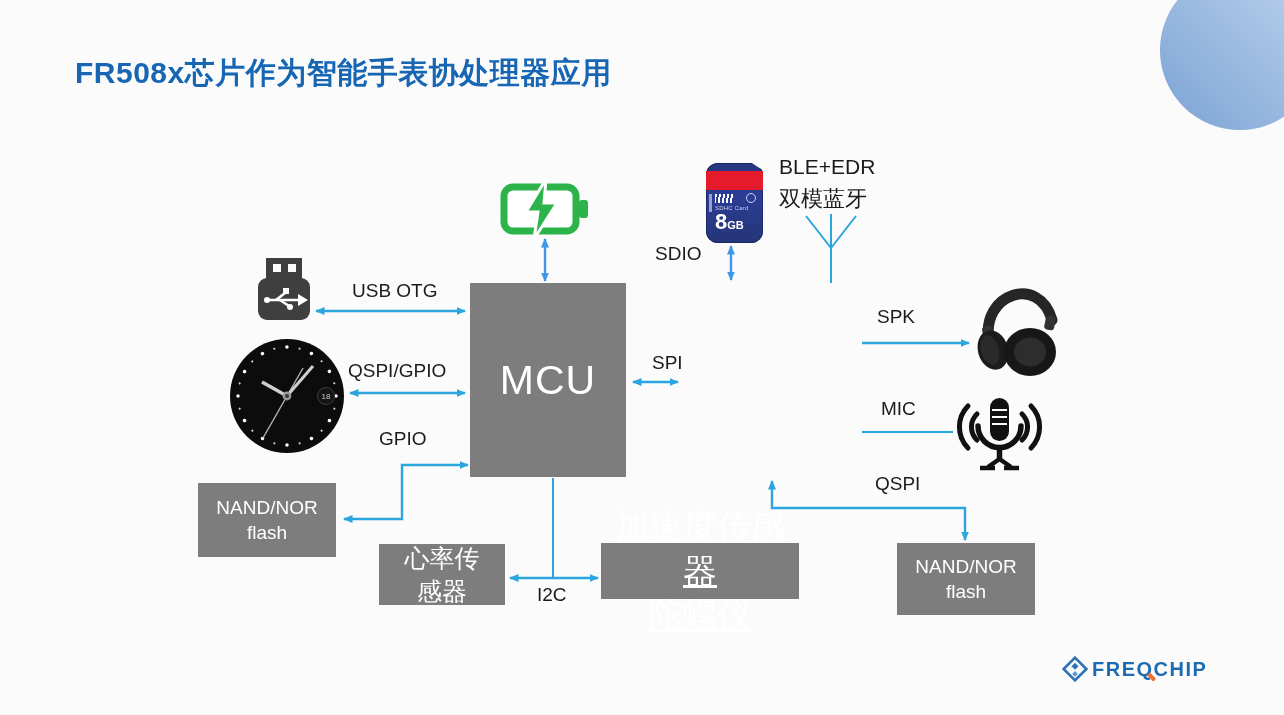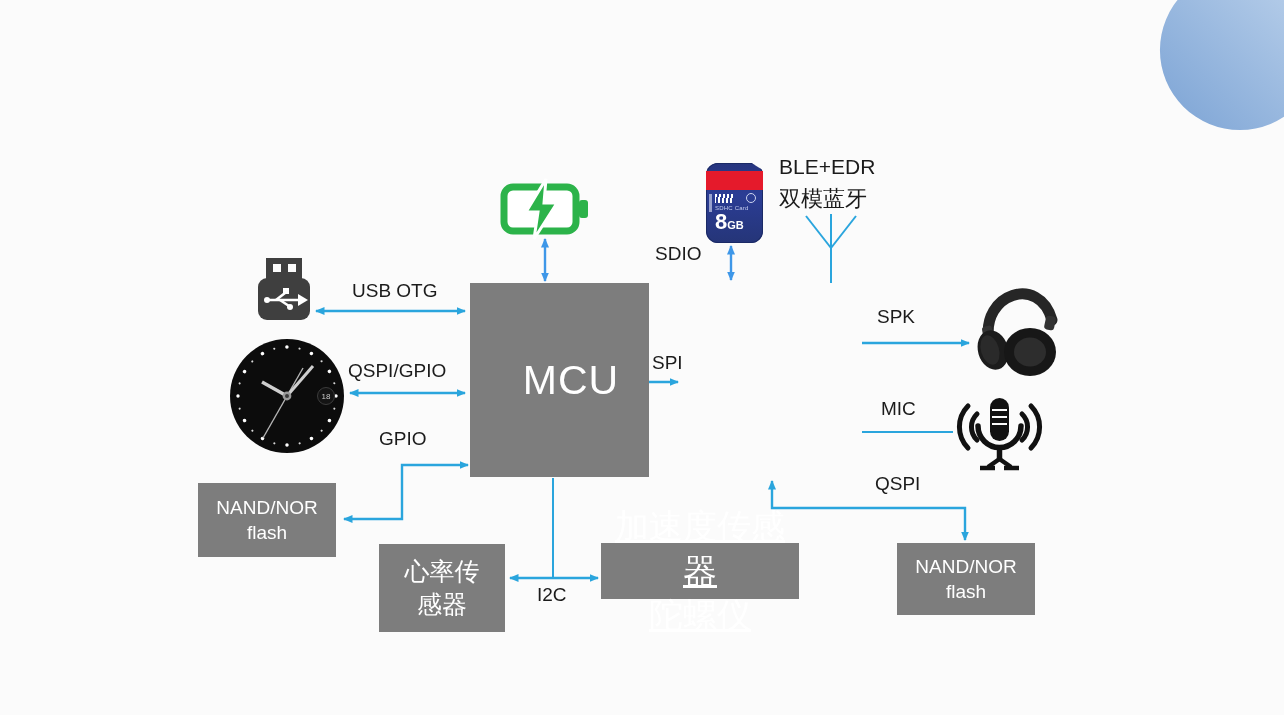--- a/index.html
+++ b/index.html
@@ -13,27 +13,27 @@
   .abs{position:absolute;}
   #title{
     left:75px;top:53px;font-size:30px;font-weight:bold;color:#1766b4;
     letter-spacing:0.5px;white-space:nowrap;
   }
   .block{
     position:absolute;display:flex;flex-direction:column;align-items:center;justify-content:center;
     color:#ffffff;text-align:center;line-height:1.32;
   }
   .gray{background:#7d7d7d;}
-  #mcu-block{left:470px;top:283px;width:156px;height:194px;font-size:41px;font-weight:400;letter-spacing:1px;padding-left:23px;}
+  #mcu-block{left:470px;top:283px;width:156px;height:194px;font-size:41px;font-weight:400;letter-spacing:1px;}
   #fr508x-block{left:683px;top:283px;width:179px;height:194px;
     background:linear-gradient(180deg,#1e3099 0%,#21409f 30%,#2a51c2 100%);
     font-size:37px;font-weight:400;}
   #flash-left-block{left:198px;top:483px;width:138px;height:74px;font-size:19px;}
   #flash-right-block{left:897px;top:543px;width:138px;height:72px;font-size:19px;}
-  #heart-rate-block{left:379px;top:544px;width:126px;height:88px;font-size:25px;}
+  #heart-rate-block{left:379px;top:544px;width:126px;height:61px;font-size:25px;}
   #accel-block{left:601px;top:543px;width:198px;height:56px;font-size:34px;text-decoration:underline;}
   .bus-label{position:absolute;font-size:19px;color:#1b1b1b;white-space:nowrap;}
   #lbl-usb-otg{left:352px;top:280px;}
   #lbl-qspi-mipi{left:348px;top:360px;}
   #lbl-gpio{left:379px;top:428px;}
   #lbl-sdio{left:655px;top:243px;}
   #lbl-spi{left:652px;top:352px;}
   #lbl-ble1{left:779px;top:155px;font-size:21px;text-align:right;}
   #lbl-ble2{left:779px;top:184px;font-size:22px;}
   #lbl-spk{left:877px;top:306px;}
@@ -103,20 +103,21 @@
     <path d="M772,481 V508 H965 V540" stroke="#2aa5dd" stroke-width="2.4" fill="none" marker-start="url(#ah-c)" marker-end="url(#ah-c)"></path>
     <path d="M862,343 H969" stroke="#2aa5dd" stroke-width="2.4" fill="none" marker-end="url(#ah-c)"></path>
     <path d="M862,432 H953" stroke="#2aa5dd" stroke-width="2.2" fill="none"></path>
     <g stroke="#2aa5dd" stroke-width="2" fill="none">
       <path d="M831,214 V283"></path>
       <path d="M806,216 L831,248"></path>
       <path d="M856,216 L831,248"></path>
     </g>
   </svg>
 
+  <div class="abs" id="title">FR508x芯片作为智能手表协处理器应用</div>
 
   <div class="block gray" id="mcu-block">
     <span>MCU</span>
   </div>
   <div class="block gray" id="flash-left-block">
     <span>NAND/NOR</span>
     <span>flash</span>
   </div>
   <div class="block gray" id="flash-right-block">
     <span>NAND/NOR</span>
@@ -209,14 +210,28 @@
     <line x1="49.5" y1="65" x2="38" y2="73" stroke="#111111" stroke-width="4.5"></line>
     <line x1="49.5" y1="65" x2="61" y2="73" stroke="#111111" stroke-width="4.5"></line>
     <line x1="30" y1="74" x2="45" y2="74" stroke="#111111" stroke-width="4.5"></line>
     <line x1="54" y1="74" x2="69" y2="74" stroke="#111111" stroke-width="4.5"></line>
     <path d="M18,12 a30,30 0 0 0 0,42" stroke="#111111" stroke-width="5" fill="none" stroke-linecap="round"></path>
     <path d="M27,20 a18,18 0 0 0 0,26" stroke="#111111" stroke-width="5" fill="none" stroke-linecap="round"></path>
     <path d="M81,12 a30,30 0 0 1 0,42" stroke="#111111" stroke-width="5" fill="none" stroke-linecap="round"></path>
     <path d="M72,20 a18,18 0 0 1 0,26" stroke="#111111" stroke-width="5" fill="none" stroke-linecap="round"></path>
   </svg>
 
+  <div class="abs" id="logo">
+    <svg width="26" height="26" viewBox="0 0 26 26">
+      <g transform="rotate(45 13 13)">
+        <rect x="5" y="5" width="16" height="16" fill="none" stroke="#2e73b4" stroke-width="2.6"></rect>
+        <rect x="8.5" y="8.5" width="5" height="5" fill="#2e73b4"></rect>
+        <rect x="14.5" y="14.5" width="4" height="4" fill="#5b9bd5"></rect>
+      </g>
+    </svg>
+    <div id="logo-text">
+        <span>FRE</span>
+        <span class="q">Q</span>
+        <span>CHIP</span>
+      </div>
+  </div>
 
 </div>
 
 </body></html>

